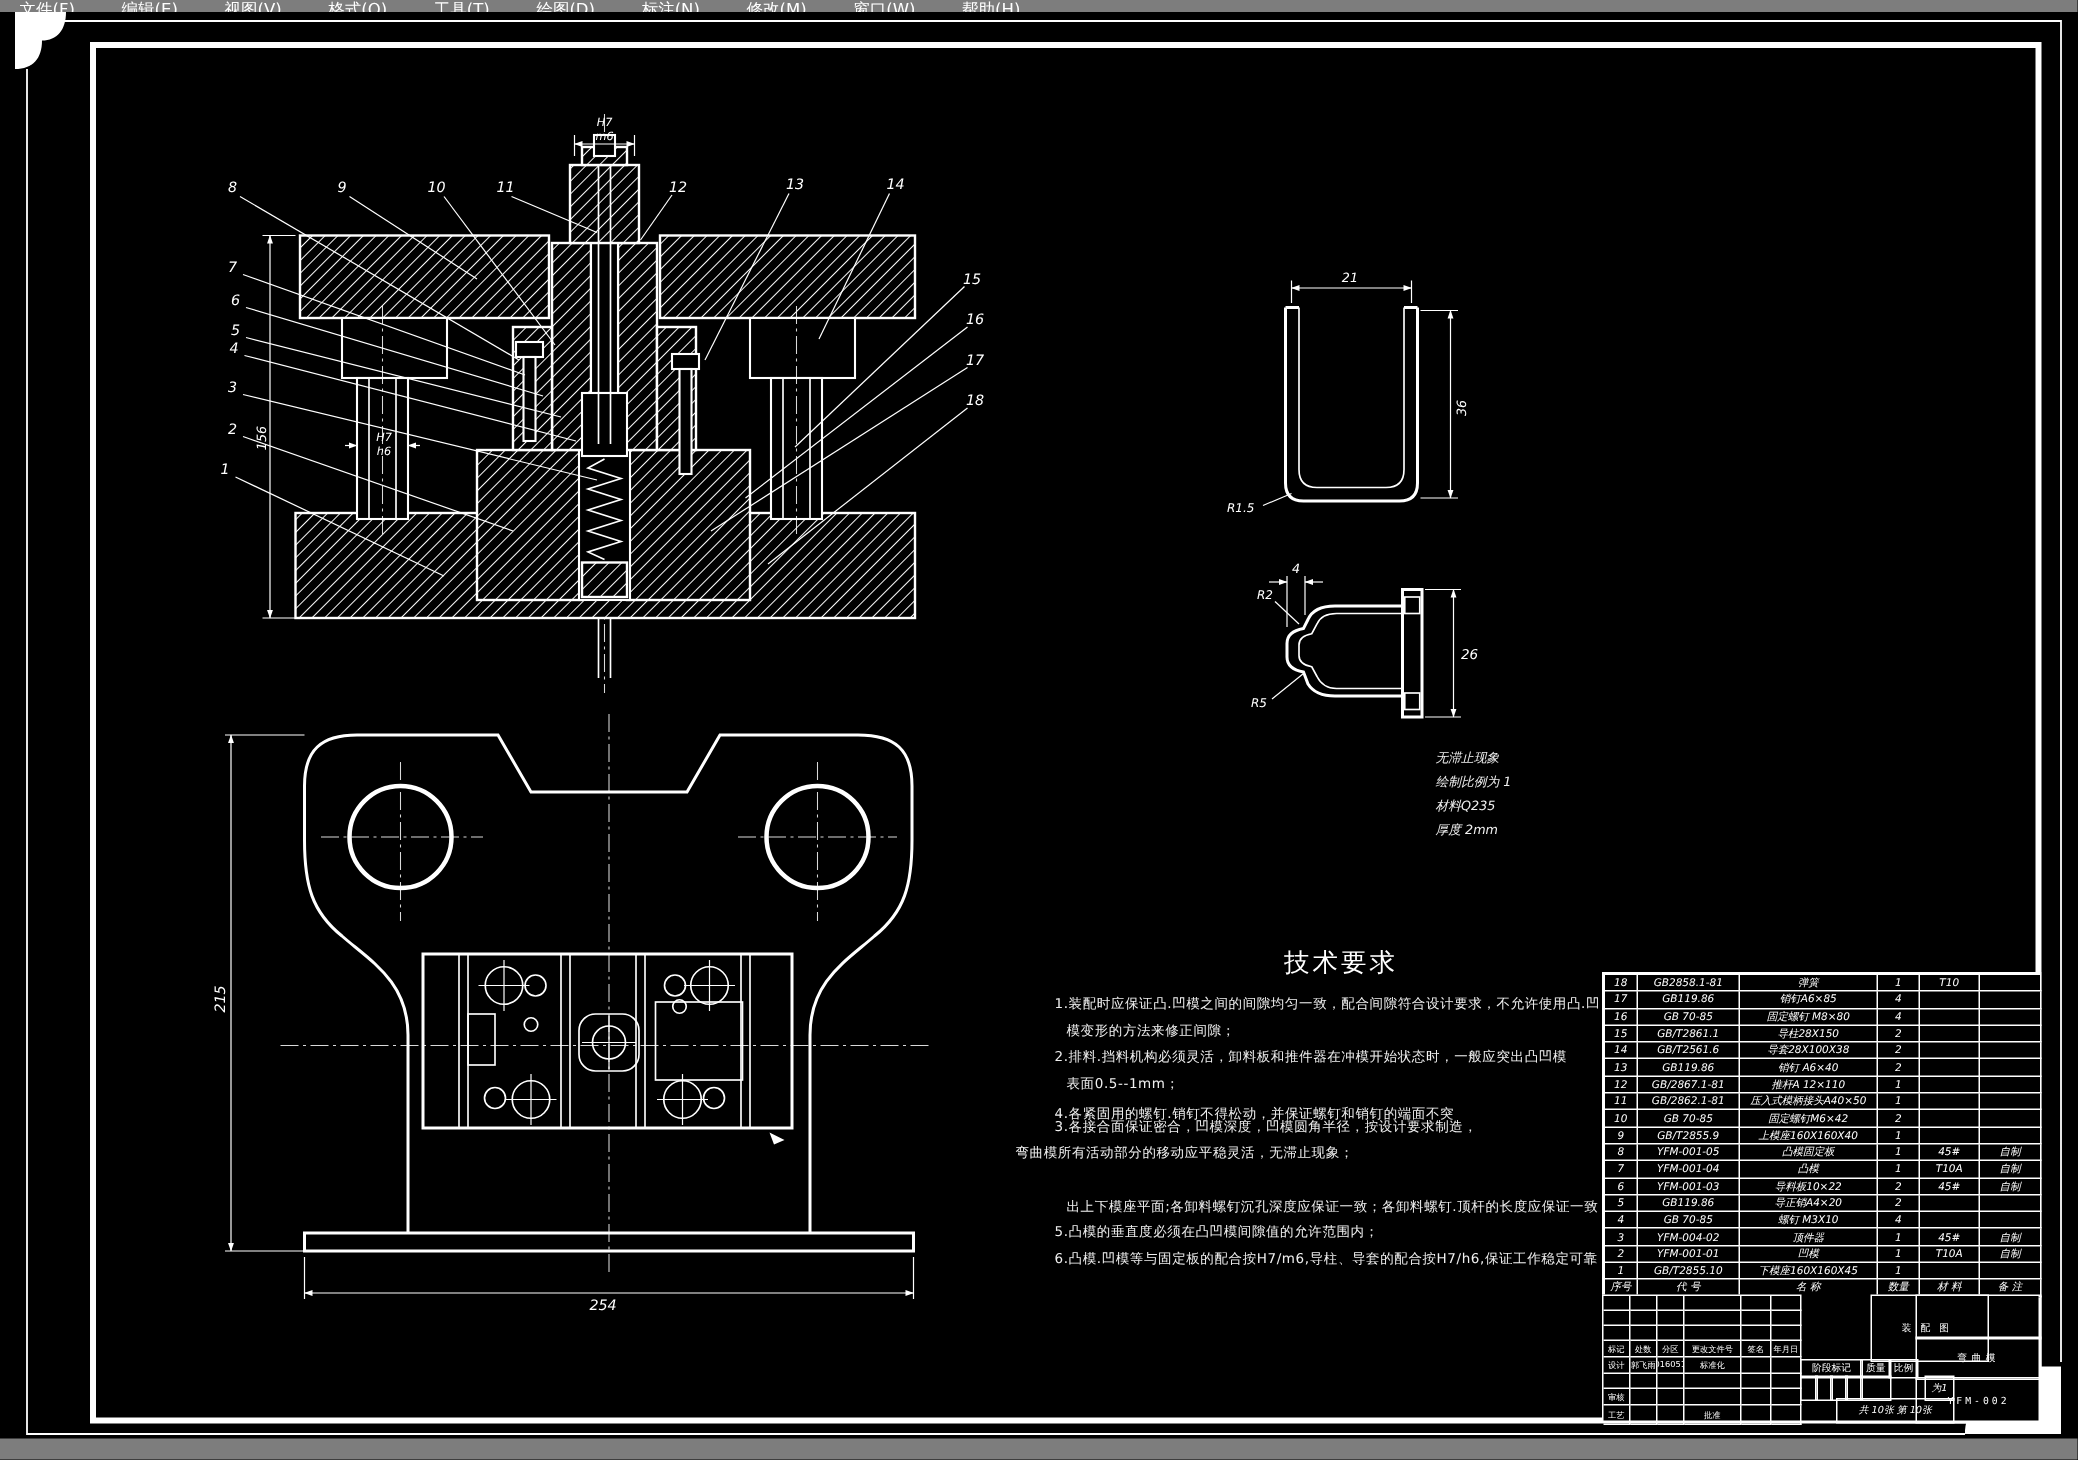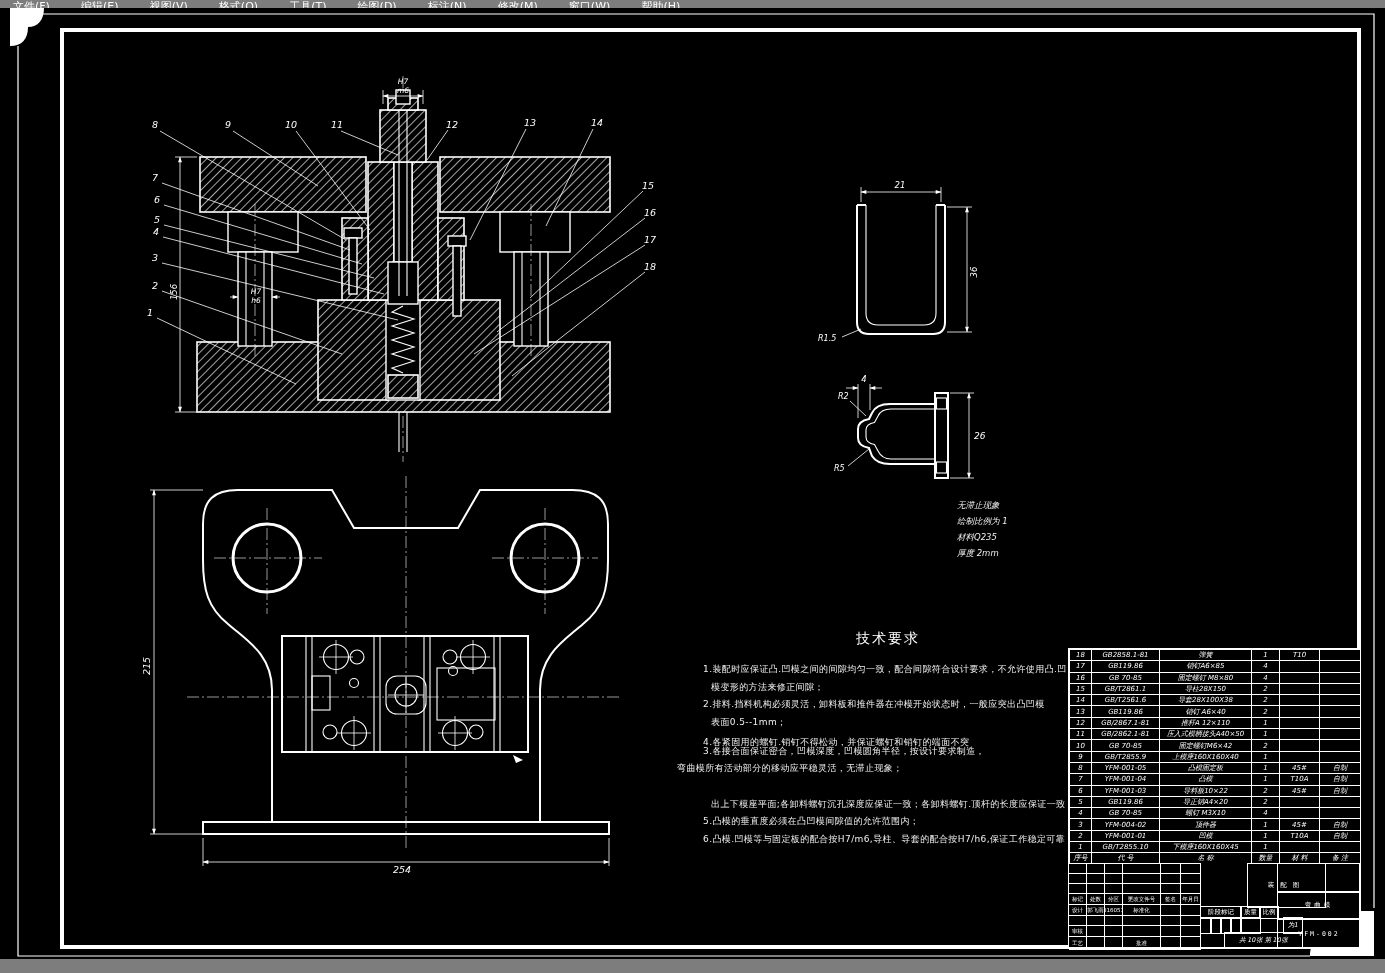--- a/index.html
+++ b/index.html
@@ -17,21 +17,21 @@
   .s1{stroke:#fff;stroke-width:1.1;fill:none}
   .sh{fill:url(#h45);stroke:#fff;stroke-width:1.6}
   .blk{fill:#000;stroke:#fff;stroke-width:1.4}
   .cl{stroke:#fff;stroke-width:.7;stroke-dasharray:12 3 2 3;fill:none;opacity:.85}
   .dim{stroke:#fff;stroke-width:.8;fill:none}
   .ld{stroke:#fff;stroke-width:.8;fill:none}
   .paperline{stroke:#fff;stroke-width:1.2;fill:none}
   .txt{fill:#fff;font-style:italic;font-family:"DejaVu Sans",sans-serif}
   
   .tech-line{position:absolute;font-size:9px;color:#efefef;white-space:nowrap;letter-spacing:.4px;}
-  .tech-title{position:absolute;font-size:14px;color:#fff;white-space:nowrap;letter-spacing:2px;text-align:center;}
+  .tech-title{position:absolute;font-size:17px;color:#fff;white-space:nowrap;letter-spacing:2px;text-align:center;}
   .note-line{position:absolute;font-size:8.5px;color:#efefef;white-space:nowrap;font-style:italic;}
   
   .bom{position:absolute;left:1068px;top:648px;width:291px;height:215px;
        display:grid;grid-template-columns:22px 68px 92px 28px 40px auto;
        grid-auto-rows:11.31px;border-top:2px solid #fff;border-left:2px solid #fff;
        background:#000;z-index:3;}
   .bom .c{border-right:1px solid #fff;border-bottom:1px solid #fff;font-size:7px;
           font-style:italic;display:flex;align-items:center;justify-content:center;
           white-space:nowrap;overflow:hidden;}
   

